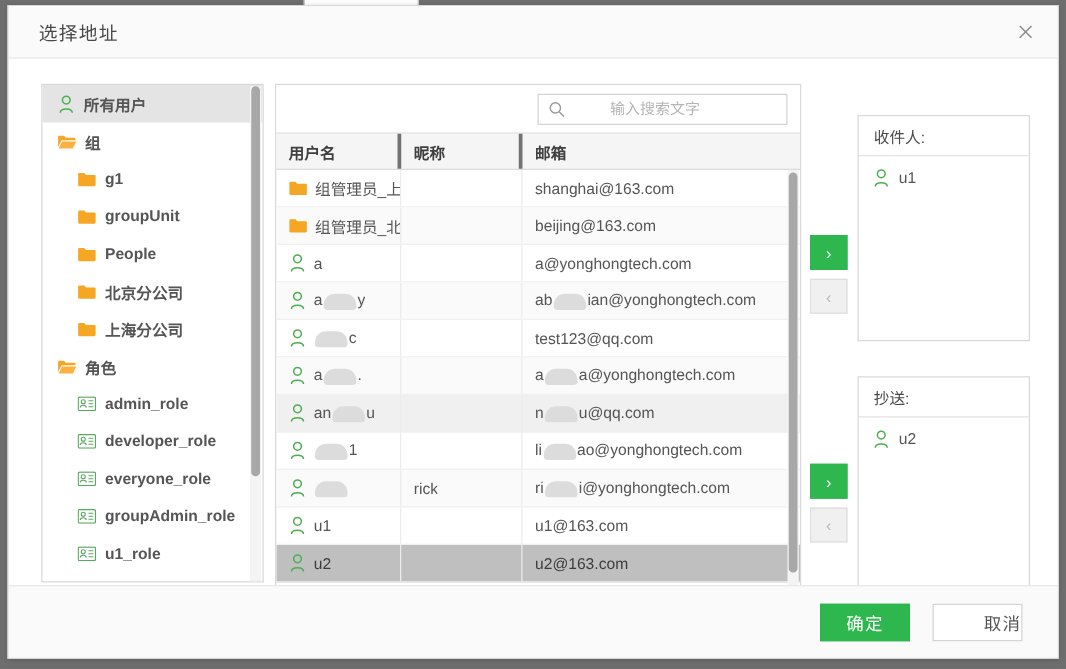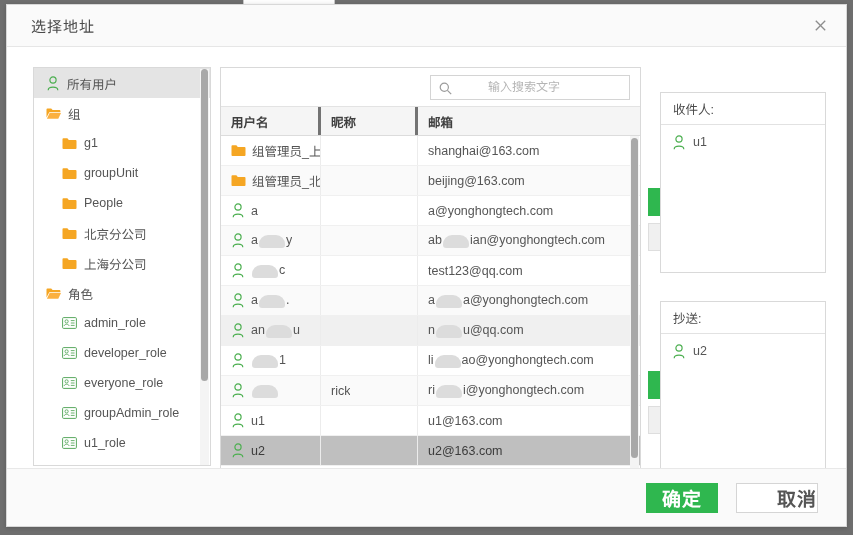--- a/index.html
+++ b/index.html
@@ -114,21 +114,21 @@
     padding-left: 12px;
     font-size: 12.5px;
     color: #555555;
     white-space: nowrap;
     cursor: pointer;
     box-sizing: border-box;
   }
   .tree-item.selected { background: #e4e4e4; }
   .tree-item.lvl1 { padding-left: 12px; }
   .tree-item.lvl2 { padding-left: 28px; }
-  .tree-label { margin-left: 7px; }
+  .tree-label { margin-left: 7px; font-weight: bold; }
 
   .tree-scrollbar {
     position: absolute;
     right: 1px;
     top: 1px;
     width: 9px;
     height: 397px;
     background: #f4f4f4;
   }
   .tree-scrollbar .thumb {
@@ -292,22 +292,22 @@
   }
   .arrow-btn.muted {
     background: #f0f0f0;
     color: #b9b9b9;
     border: 1px solid #dedede;
   }
 
   
   .side-box {
     position: absolute;
-    left: 653px;
-    width: 166px;
+    left: 679px;
+    width: 138px;
     border: 1px solid #d9d9d9;
     background: #ffffff;
     box-sizing: border-box;
     display: flex;
     flex-direction: column;
     overflow: hidden;
   }
   .side-box.recipients { top: 45px;  height: 181px; }
   .side-box.cc         { top: 254px; height: 181px; }
   .side-head {
@@ -340,28 +340,27 @@
     display: flex;
     align-items: center;
     justify-content: flex-end;
     padding-right: 28px;
     gap: 18px;
     box-sizing: border-box;
   }
   .btn {
     min-width: 72px;
     height: 30px;
-    font-size: 19px;
+    font-size: 14px;
     display: inline-flex;
     align-items: center;
     justify-content: center;
     box-sizing: border-box;
     cursor: pointer;
     letter-spacing: 1px;
-    font-weight: bold;
   }
   .btn-primary {
     background: #2fb74f;
     border: 1px solid #2fb74f;
     color: #ffffff;
   }
   .btn-default {
     background: #ffffff;
     border: 1px solid #d5d5d5;
     color: #555555;

